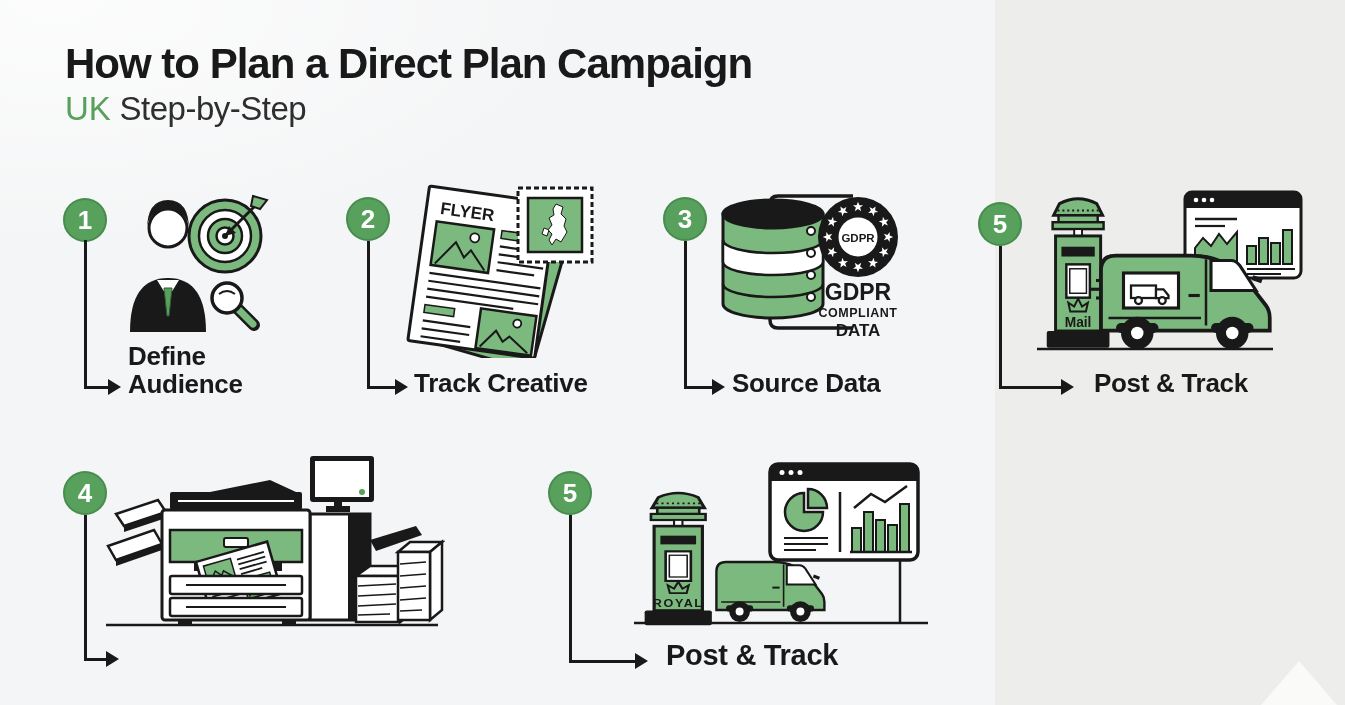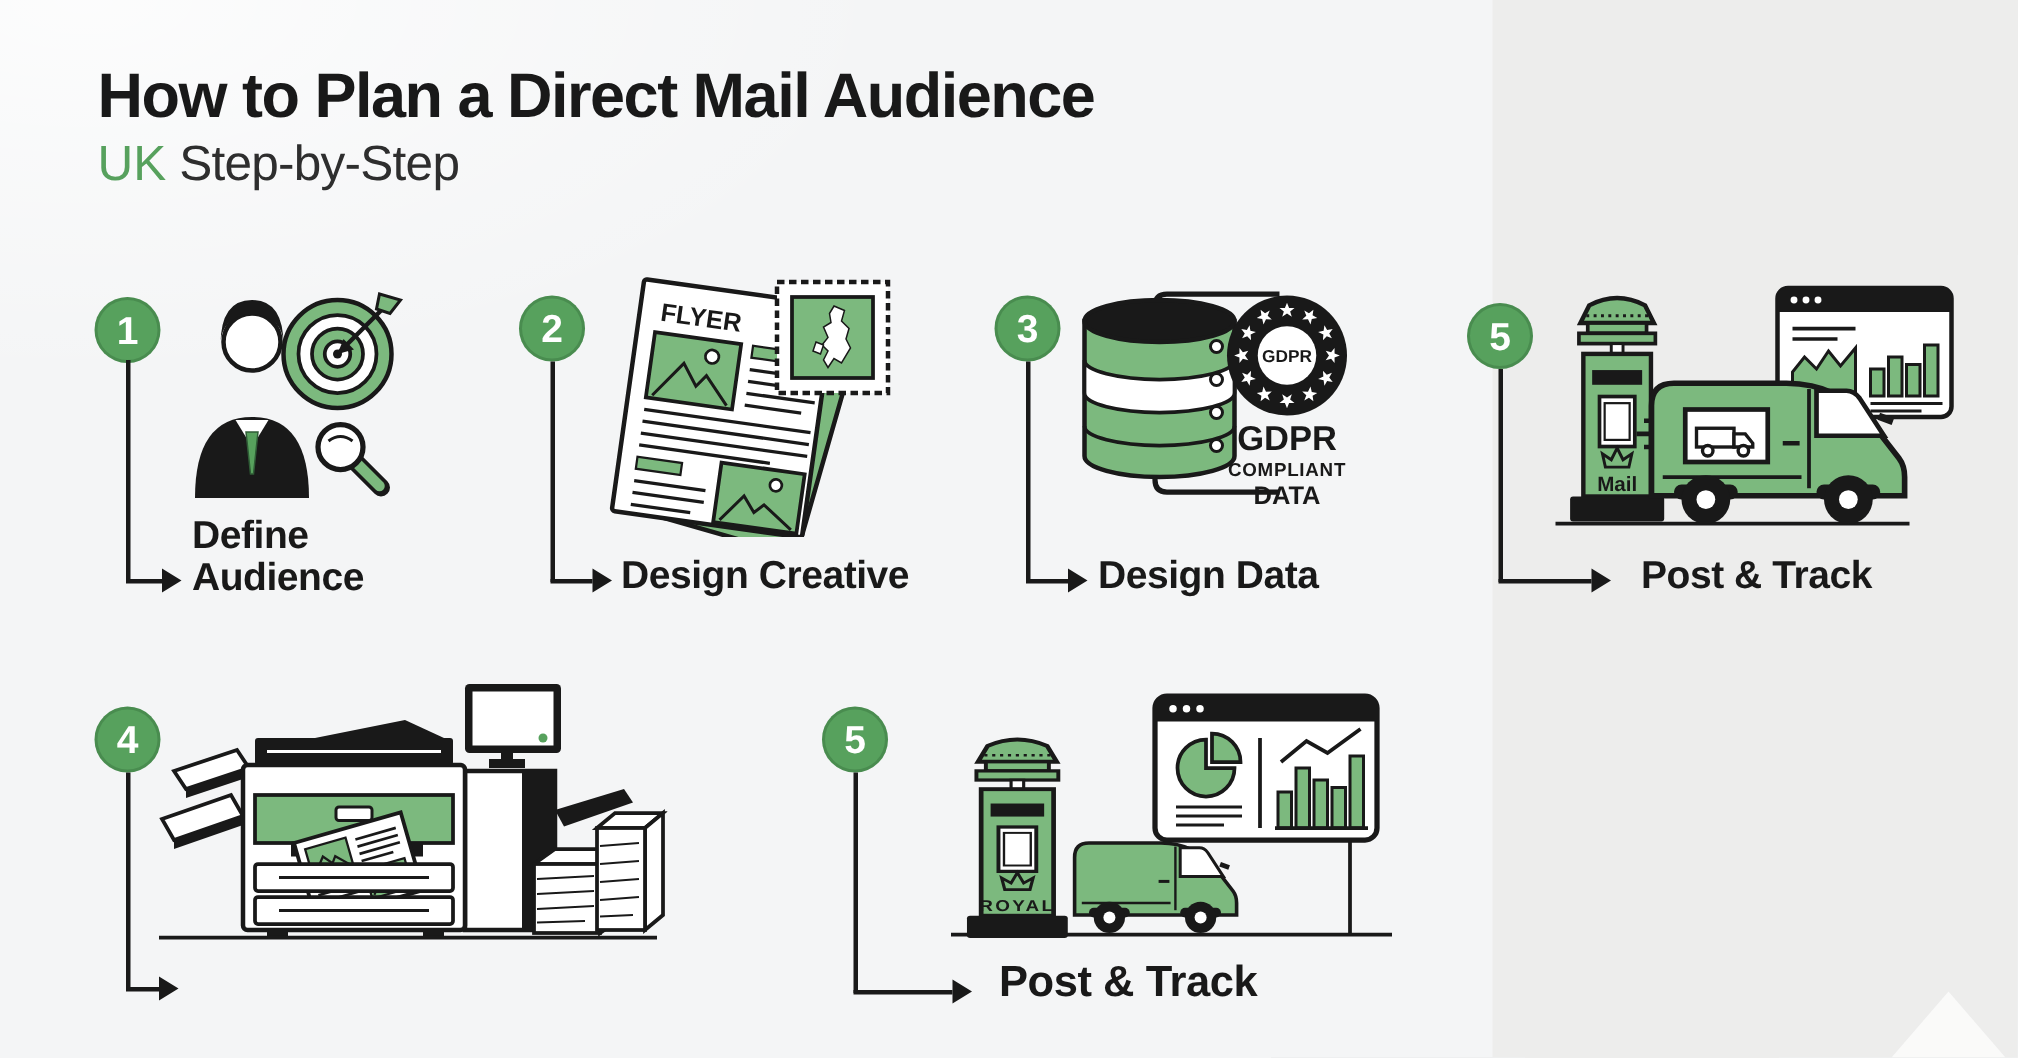--- a/index.html
+++ b/index.html
@@ -45,21 +45,21 @@
 </style>
 </head>
 <body>
 
 <div class="canvas">
   <div class="bg-right"></div>
   <div class="top-glow"></div>
   <div class="corner-wedge"></div>
 
   <div class="header">
-    <h1 class="title">How to Plan a Direct Mail Audience</h1>
+    <h1 class="title">How to Plan a Direct Plan Campaign</h1>
     <p class="subtitle"><span class="uk">UK</span><span> Step-by-Step</span></p>
   </div>
 
   <div class="badge" style="left:63px;top:198px">1</div>
   <div class="badge" style="left:346px;top:197px">2</div>
   <div class="badge" style="left:663px;top:197px">3</div>
   <div class="badge" style="left:978px;top:202px">5</div>
   <div class="badge" style="left:63px;top:471px">4</div>
   <div class="badge" style="left:548px;top:471px">5</div>
 
@@ -81,22 +81,22 @@
 
   <div class="conn-v" style="left:84px;top:515px;height:145px"></div>
   <div class="conn-h" style="left:84px;top:658px;width:22px"></div>
   <div class="arrow" style="left:106px;top:651px"></div>
 
   <div class="conn-v" style="left:569px;top:515px;height:147px"></div>
   <div class="conn-h" style="left:569px;top:660px;width:66px"></div>
   <div class="arrow" style="left:635px;top:653px"></div>
 
   <h3 class="step-label lbl-26" style="left:128px;top:342px;width:150px">Define Audience</h3>
-  <h3 class="step-label lbl-26" style="left:414px;top:369px">Design Creative</h3>
-  <h3 class="step-label lbl-26" style="left:732px;top:369px">Design Data</h3>
+  <h3 class="step-label lbl-26" style="left:414px;top:369px">Track Creative</h3>
+  <h3 class="step-label lbl-26" style="left:732px;top:369px">Source Data</h3>
   <h3 class="step-label lbl-26" style="left:1094px;top:369px">Post &amp; Track</h3>
   <h3 class="step-label lbl-29" style="left:666px;top:640px">Post &amp; Track</h3>
 
   <svg class="illo" style="left:105px;top:192px" width="175" height="150" viewBox="0 0 175 150">
     <g>
       <circle cx="120" cy="44" r="36" fill="#7cb97e" stroke="#191919" stroke-width="3"></circle>
       <circle cx="120" cy="44" r="26" fill="#fff" stroke="#191919" stroke-width="2.5"></circle>
       <circle cx="120" cy="44" r="17" fill="#7cb97e" stroke="#191919" stroke-width="2.5"></circle>
       <circle cx="120" cy="44" r="8.5" fill="#fff" stroke="#191919" stroke-width="2.5"></circle>
       <circle cx="120" cy="44" r="3" fill="#191919"></circle>

